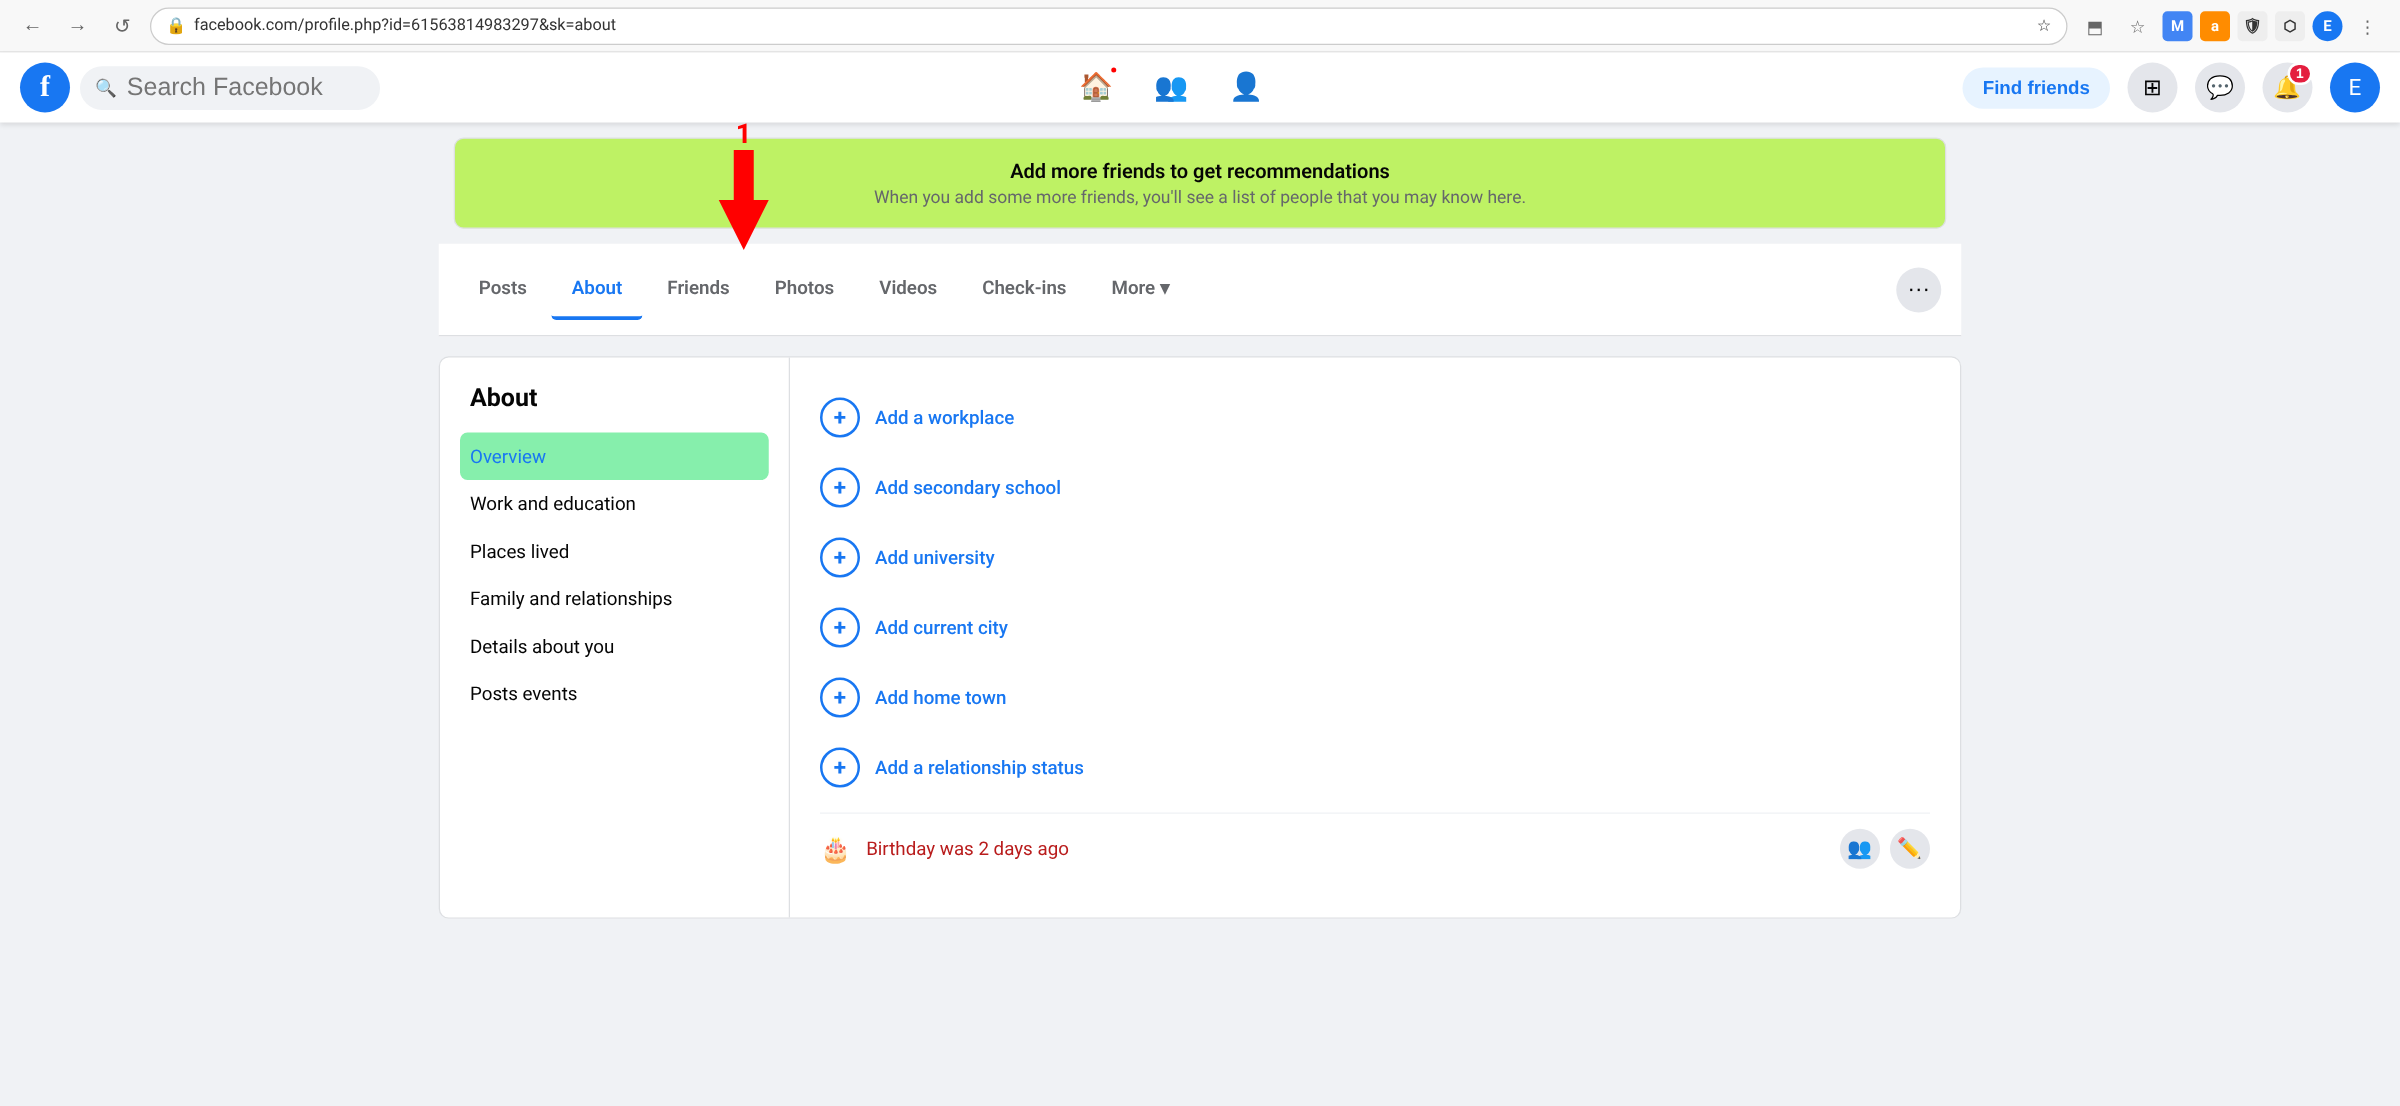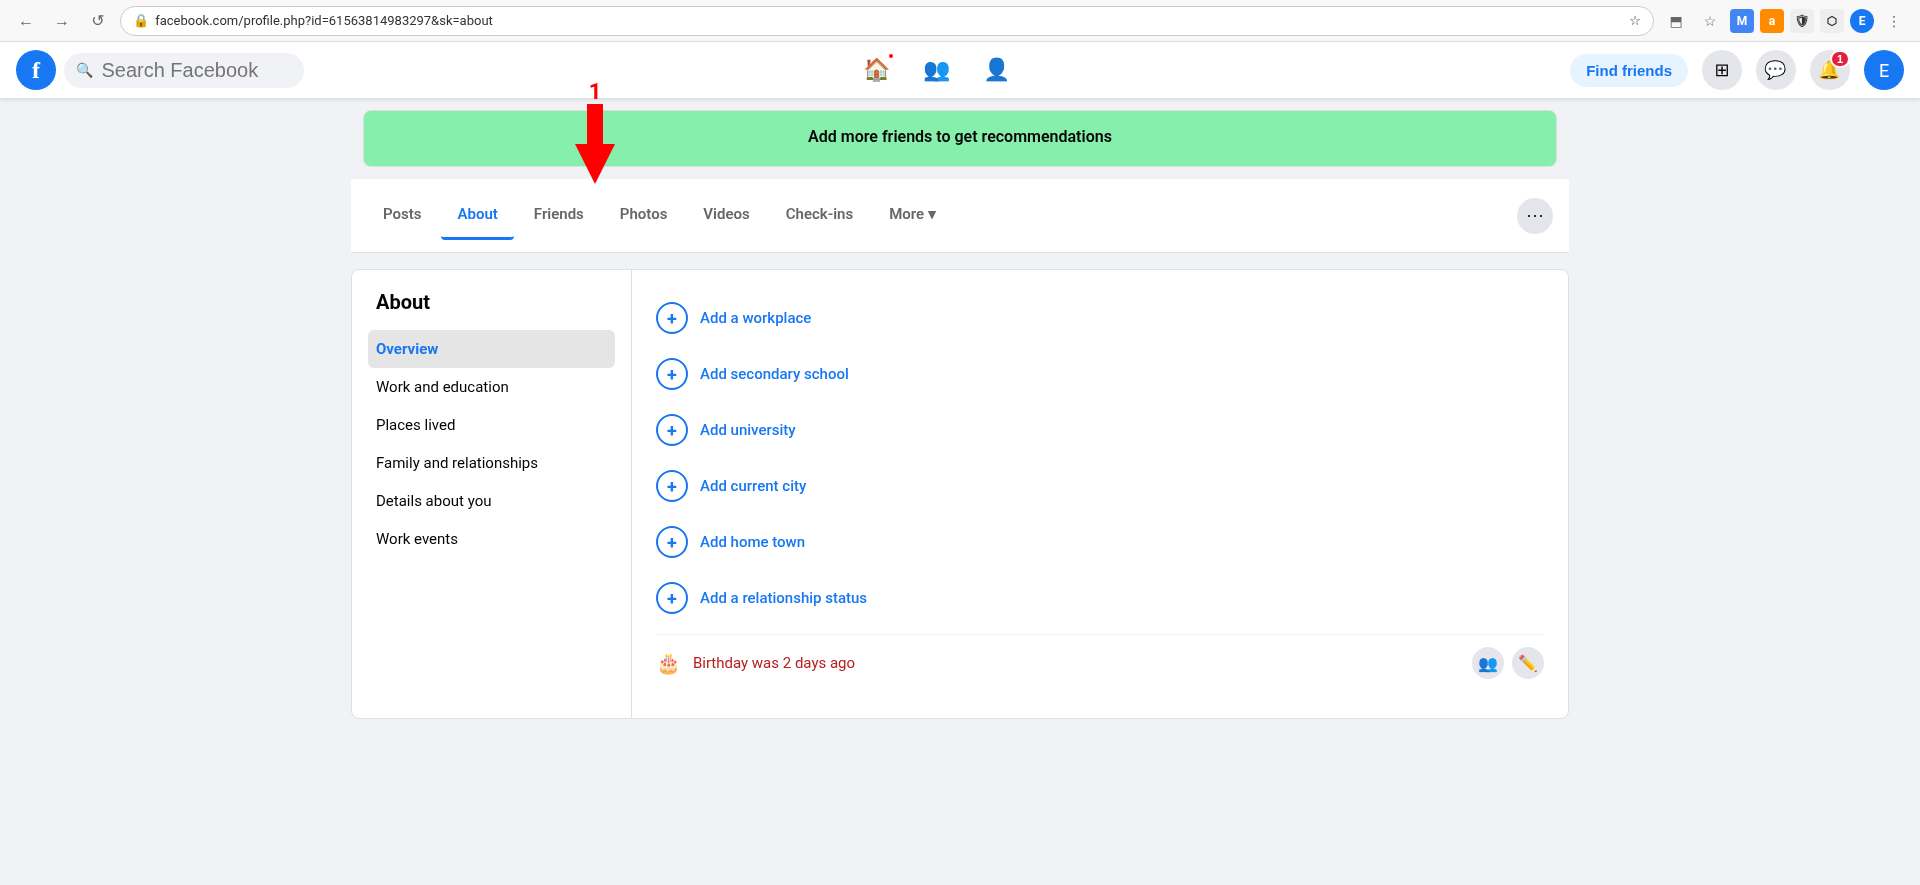--- a/index.html
+++ b/index.html
@@ -95,21 +95,21 @@
       width: 40px; height: 40px; border-radius: 50%; background: #1877f2;
       display: flex; align-items: center; justify-content: center;
       font-size: 18px; color: white; cursor: pointer;
     }
 
     
     .main-content { max-width: 1250px; margin: 0 auto; }
 
     
     .friends-banner {
-      background: #86efac; border-radius: 8px; margin: 12px 28px;
+      background: #bef264; border-radius: 8px; margin: 12px 28px;
       padding: 16px 20px; text-align: center;
       border: 1px solid #dddfe2;
     }
     .friends-banner-title {
       font-size: 16px; font-weight: 600; color: #050505; margin-bottom: 4px;
     }
     .friends-banner-subtitle { font-size: 14px; color: #65676b; }
 
     
     .profile-tabs {
@@ -144,21 +144,21 @@
       width: 280px; border-right: 1px solid #dddfe2;
       padding: 16px; flex-shrink: 0;
     }
     .about-sidebar-title {
       font-size: 20px; font-weight: 700; color: #050505; margin-bottom: 12px; padding: 4px 8px;
     }
     .about-sidebar-item {
       padding: 10px 8px; border-radius: 6px; cursor: pointer;
       font-size: 15px; color: #050505; display: block;
     }
-    .about-sidebar-item.active { background: #e5e5e5; color: #1877f2; font-weight: 700; }
+    .about-sidebar-item.active { background: #86efac; color: #1877f2; font-weight: 400; }
     .about-main {
       flex: 1; padding: 20px 24px;
     }
     .about-action-item {
       display: flex; align-items: center; gap: 12px;
       padding: 12px 0; cursor: pointer;
     }
     .plus-circle {
       width: 32px; height: 32px; border-radius: 50%; border: 2px solid #1877f2;
       display: flex; align-items: center; justify-content: center;
@@ -241,20 +241,21 @@
       <span class="badge">1</span>
     </button>
     <div class="fb-avatar">E</div>
   </div>
 </div>
 
 <div class="main-content">
 
   <div class="friends-banner">
     <div class="friends-banner-title">Add more friends to get recommendations</div>
+    <div class="friends-banner-subtitle">When you add some more friends, you'll see a list of people that you may know here.</div>
   </div>
 
   <div class="tabs-wrapper">
 
     <div class="arrow-annotation">
       <span style="color:red; font-size:22px; font-weight:bold;">1</span>
       <svg width="60" height="80" viewBox="0 0 60 80">
         <polygon points="30,80 10,40 22,40 22,0 38,0 38,40 50,40" fill="red"></polygon>
       </svg>
     </div>
@@ -277,21 +278,21 @@
   <div class="about-container">
 
     <div class="about-sidebar">
       <div class="about-sidebar-title">About</div>
 
       <div class="about-sidebar-item active">Overview</div>
       <div class="about-sidebar-item">Work and education</div>
       <div class="about-sidebar-item">Places lived</div>
       <div class="about-sidebar-item">Family and relationships</div>
       <div class="about-sidebar-item">Details about you</div>
-      <div class="about-sidebar-item">Work events</div>
+      <div class="about-sidebar-item">Posts events</div>
     </div>
 
     <div class="about-main">
 
       <div class="about-action-item">
         <div class="plus-circle">+</div>
         <span class="about-action-label">Add a workplace</span>
       </div>
 
       <div class="about-action-item">

